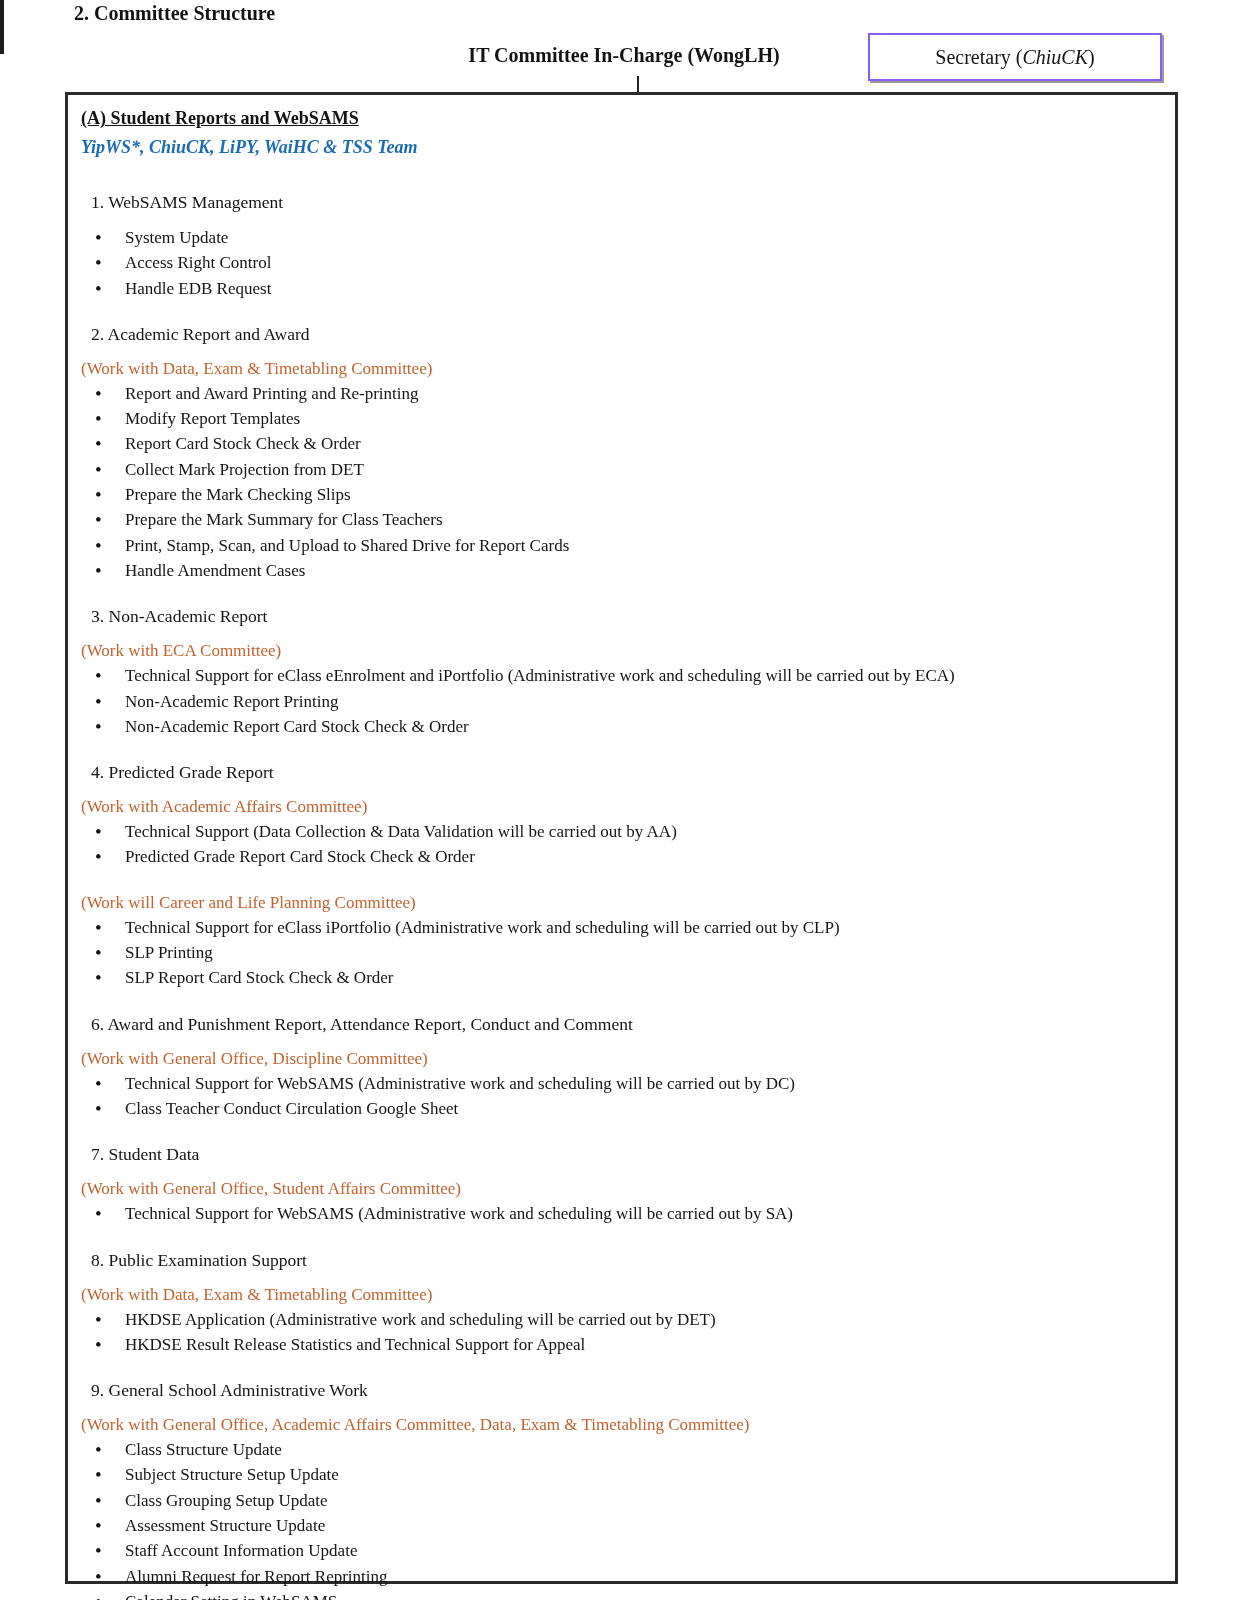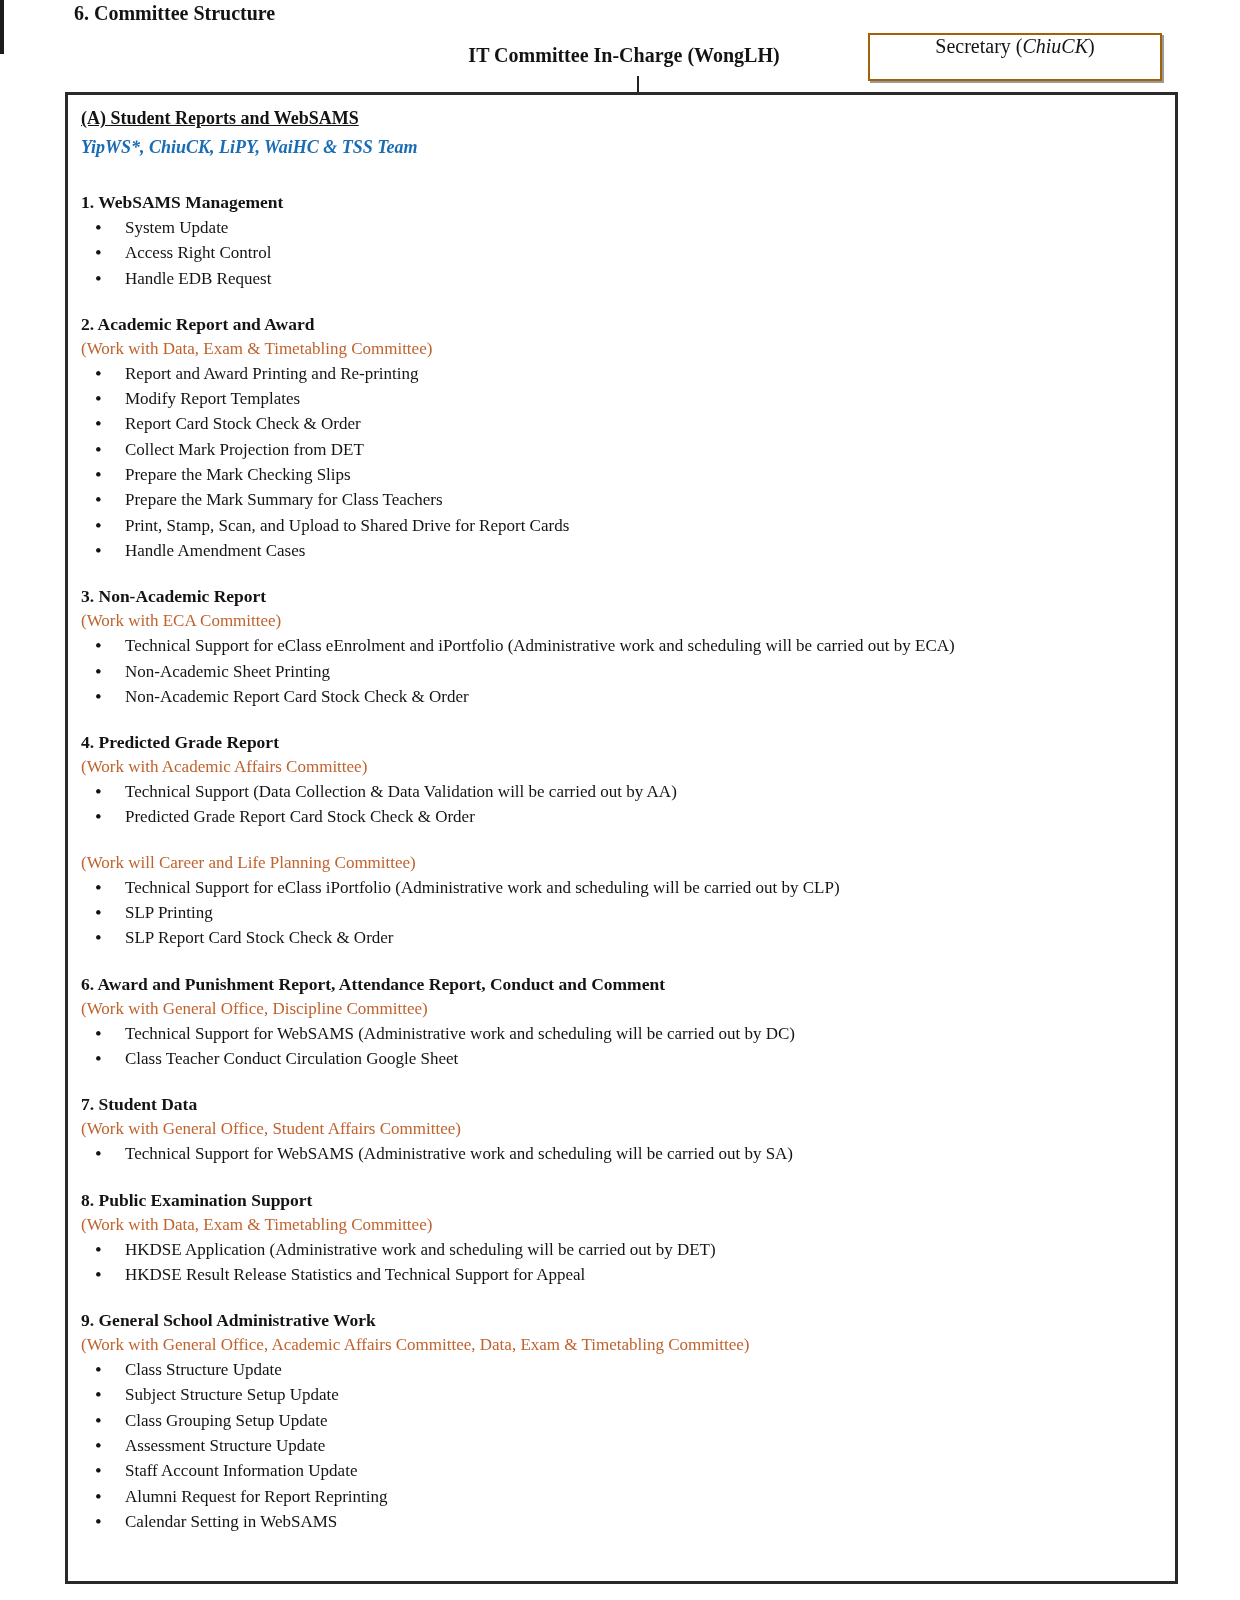--- a/index.html
+++ b/index.html
@@ -36,24 +36,25 @@
     left: 4px; top: 44px;
     width: 1240px;
     text-align: center;
     font-size: 20px;
     font-weight: bold;
   }
   .secretary-box {
     position: absolute;
     left: 868px; top: 33px;
     width: 294px; height: 48px;
-    border: 2px solid #a16207;
+    border: 2px solid #8b5cf6;
     background: #fff;
     box-shadow: 2px 2px 0 #9a9a9a;
     display: flex;
+    align-items: center;
     justify-content: center;
     font-size: 20px;
   }
   .secretary-box .it { font-style: italic; }
   .connector-line {
     position: absolute;
     left: 637px; top: 76px;
     width: 2px; height: 17px;
     background: #222;
   }
@@ -76,23 +77,23 @@
     text-align: left;
     font-size: 18px;
     font-weight: bold;
     font-style: italic;
     color: var(--team-blue);
     line-height: 25px;
   }
   .section { margin-top: 21px; }
   .section.first { margin-top: 30px; }
   .section-heading {
-    margin: 0;
+    margin: 10px;
     font-size: 17.5px;
-    font-weight: bold;
+    font-weight: normal;
     line-height: 25px;
   }
   .work-with {
     font-size: 17px;
     color: var(--work-orange);
     line-height: 24px;
   }
   .task-list {
     margin: 0; padding: 0;
     list-style: none;
@@ -111,21 +112,21 @@
     font-size: 19px;
   }
 </style>
 </head>
 <body>
 
 <div class="page">
 
   <div class="edge-mark"></div>
 
-  <div class="doc-heading">6. Committee Structure</div>
+  <div class="doc-heading">2. Committee Structure</div>
 
   <div class="org-title">IT Committee In-Charge (WongLH)</div>
 
   <div class="secretary-box">
     <span>Secretary (</span>
       <span class="it">ChiuCK</span>
       <span>)</span>
   </div>
 
   <div class="connector-line"></div>
@@ -157,21 +158,21 @@
             <li>Print, Stamp, Scan, and Upload to Shared Drive for Report Cards</li>
             <li>Handle Amendment Cases</li>
           </ul>
   </div>
 
   <div class="section">
     <h3 class="section-heading">3. Non-Academic Report</h3>
     <div class="work-with">(Work with ECA Committee)</div>
     <ul class="task-list">
             <li>Technical Support for eClass eEnrolment and iPortfolio (Administrative work and scheduling will be carried out by ECA)</li>
-            <li>Non-Academic Sheet Printing</li>
+            <li>Non-Academic Report Printing</li>
             <li>Non-Academic Report Card Stock Check &amp; Order</li>
           </ul>
   </div>
 
   <div class="section">
     <h3 class="section-heading">4. Predicted Grade Report</h3>
     <div class="work-with">(Work with Academic Affairs Committee)</div>
     <ul class="task-list">
             <li>Technical Support (Data Collection &amp; Data Validation will be carried out by AA)</li>
             <li>Predicted Grade Report Card Stock Check &amp; Order</li>

